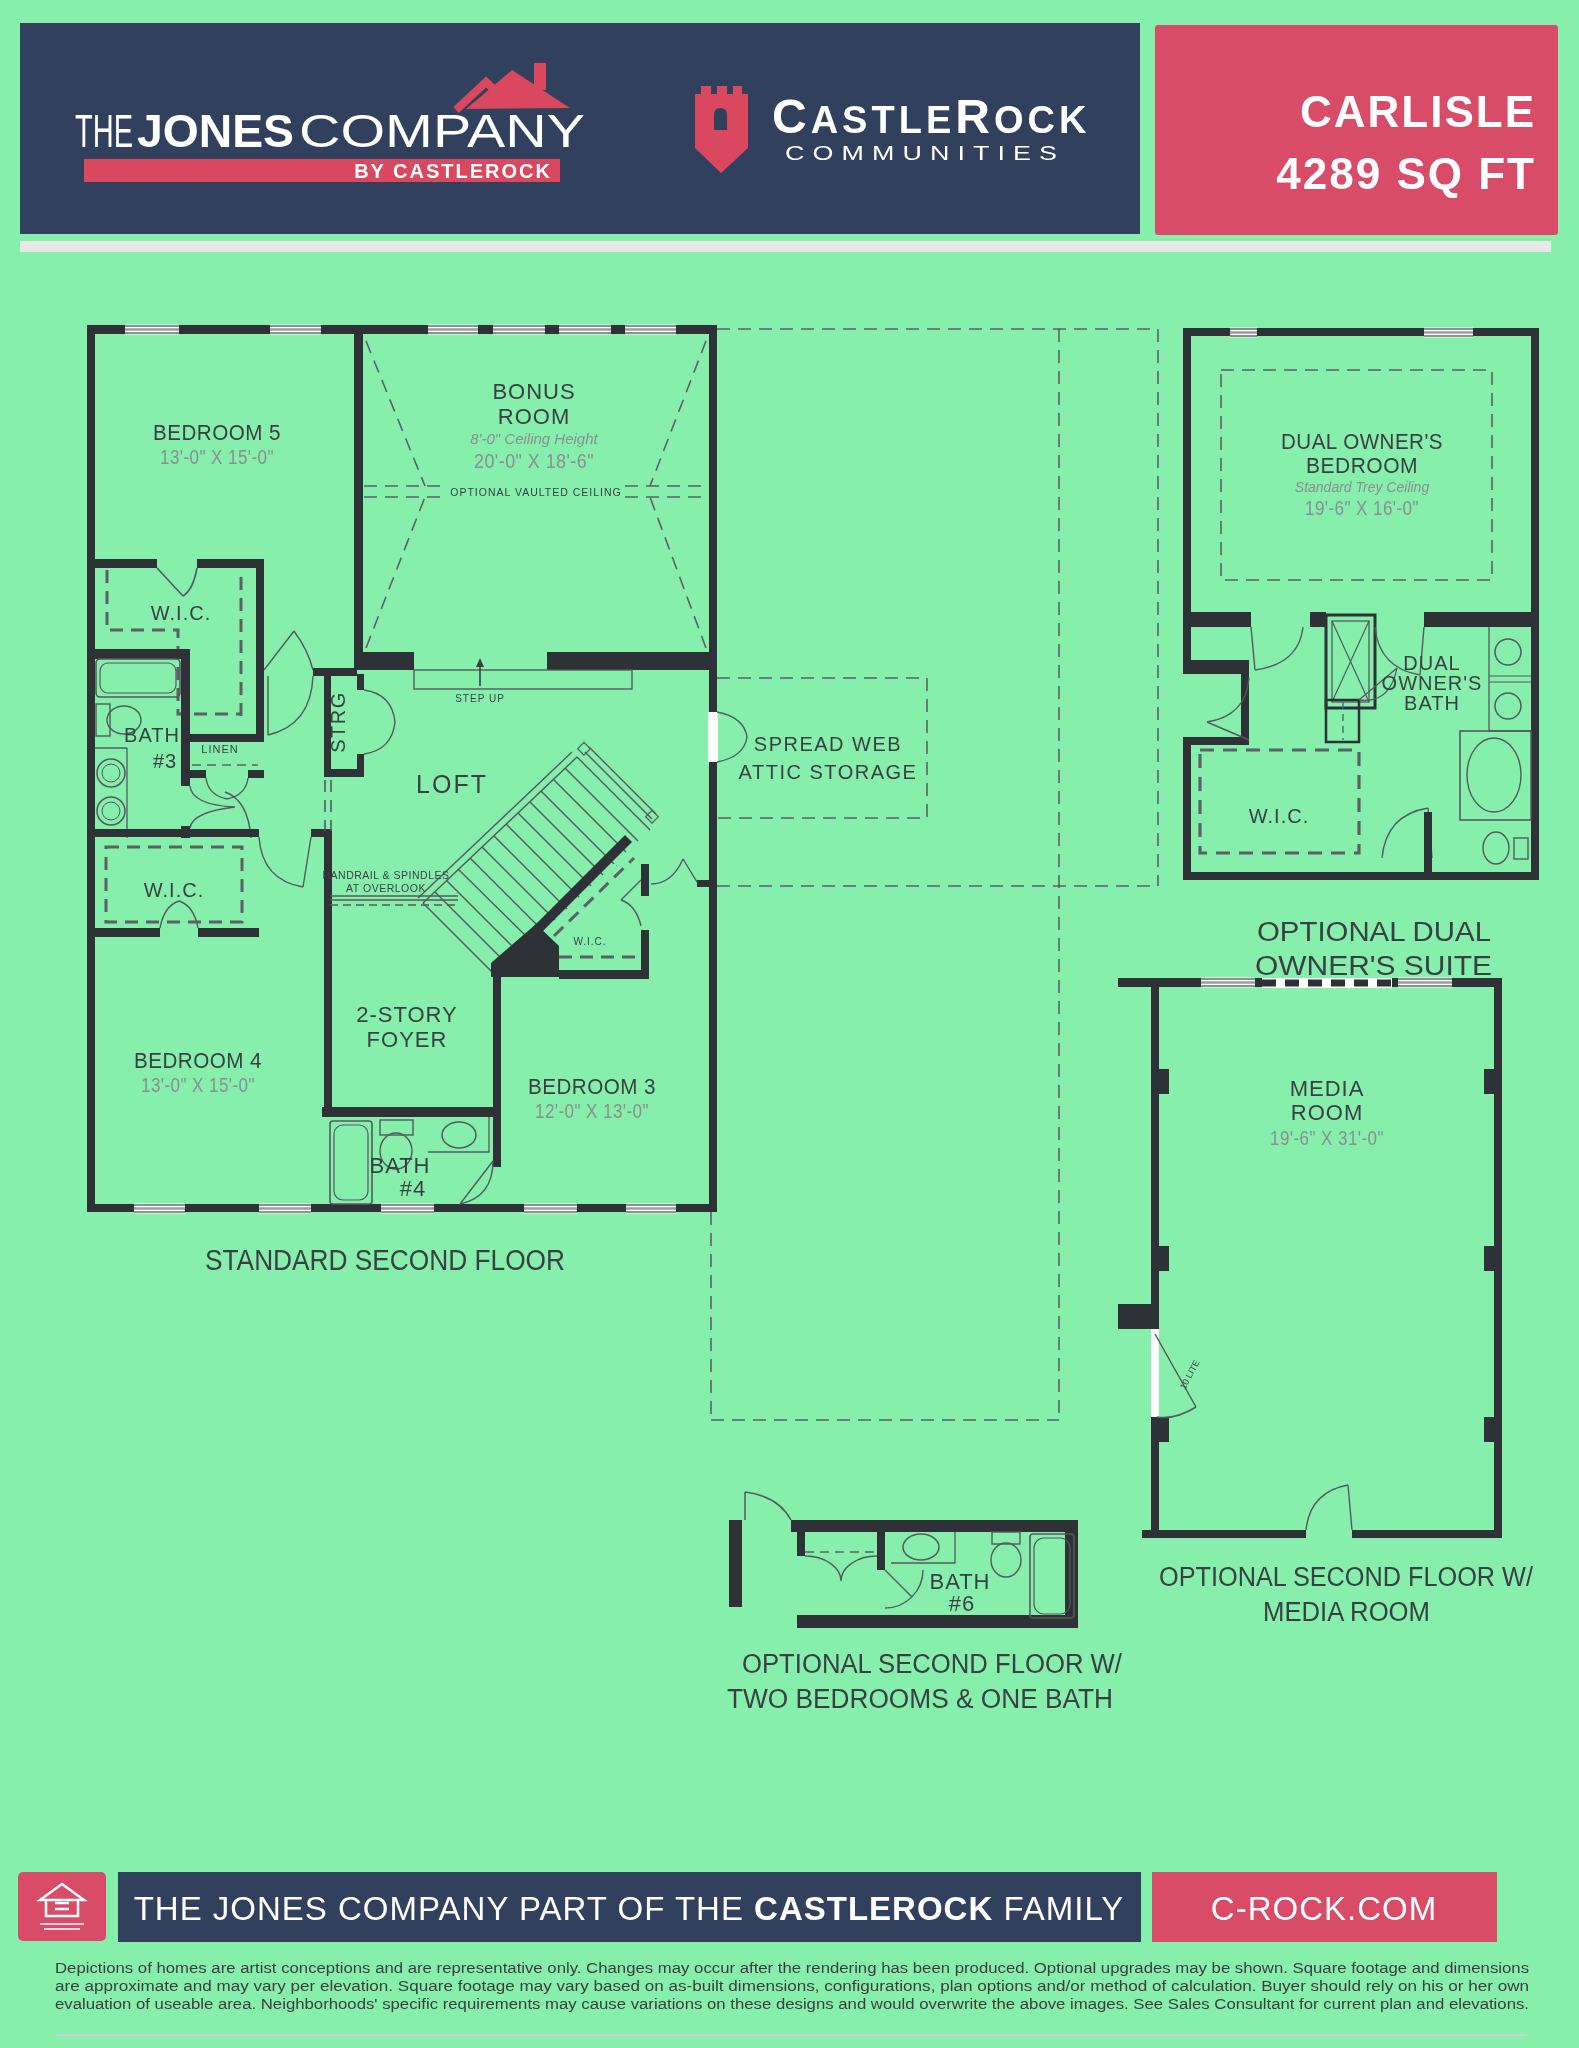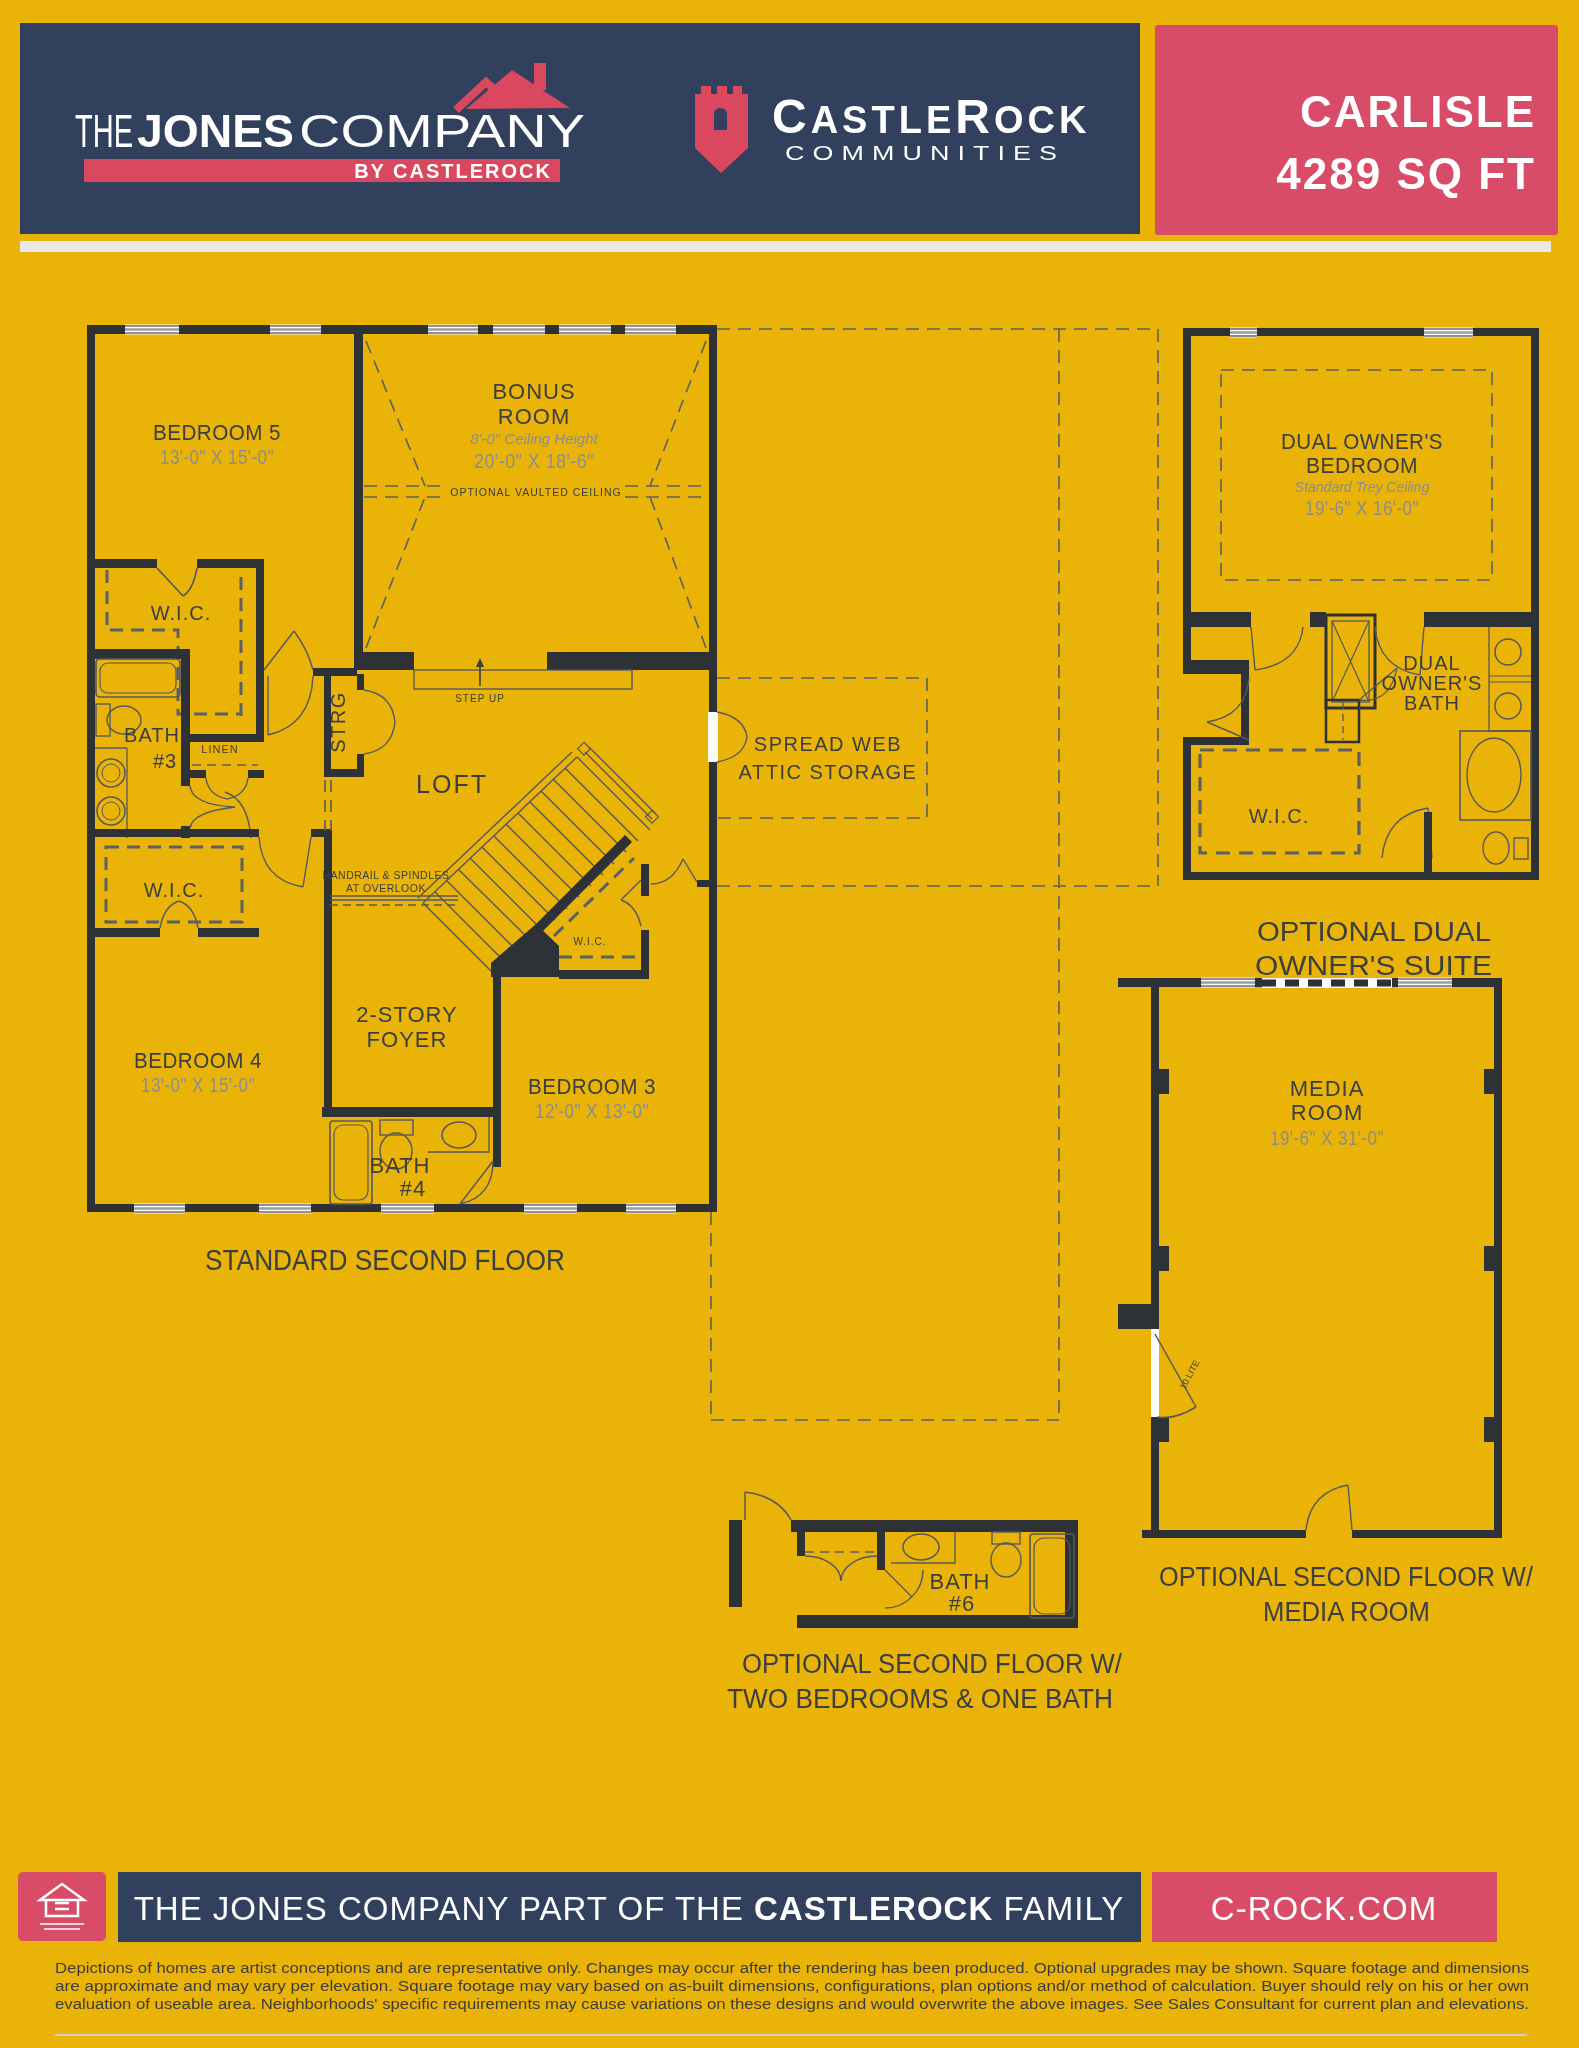--- a/index.html
+++ b/index.html
@@ -1,15 +1,15 @@
 <!DOCTYPE html>
 <html><head><meta charset="utf-8"><title>Carlisle</title><style>
 html,body{margin:0;padding:0;}
 body{background:#ffffff;font-family:"Liberation Sans",sans-serif;}
-.page{position:relative;width:1579px;height:2048px;background:#eab308;overflow:hidden;}
+.page{position:relative;width:1579px;height:2048px;background:#86efac;overflow:hidden;}
 </style></head><body>
 <div class="page">
 <svg width="1579" height="2048" viewBox="0 0 1579 2048">
 
 <rect x="20" y="23" width="1120" height="211" fill="#31405c"></rect>
 
 <rect x="20" y="241" width="1531" height="11" fill="#e8e8e6"></rect>
 
 <g>
         <path d="M456,110 L486,82 L501,96" fill="none" stroke="#d9485f" stroke-width="8"></path>

